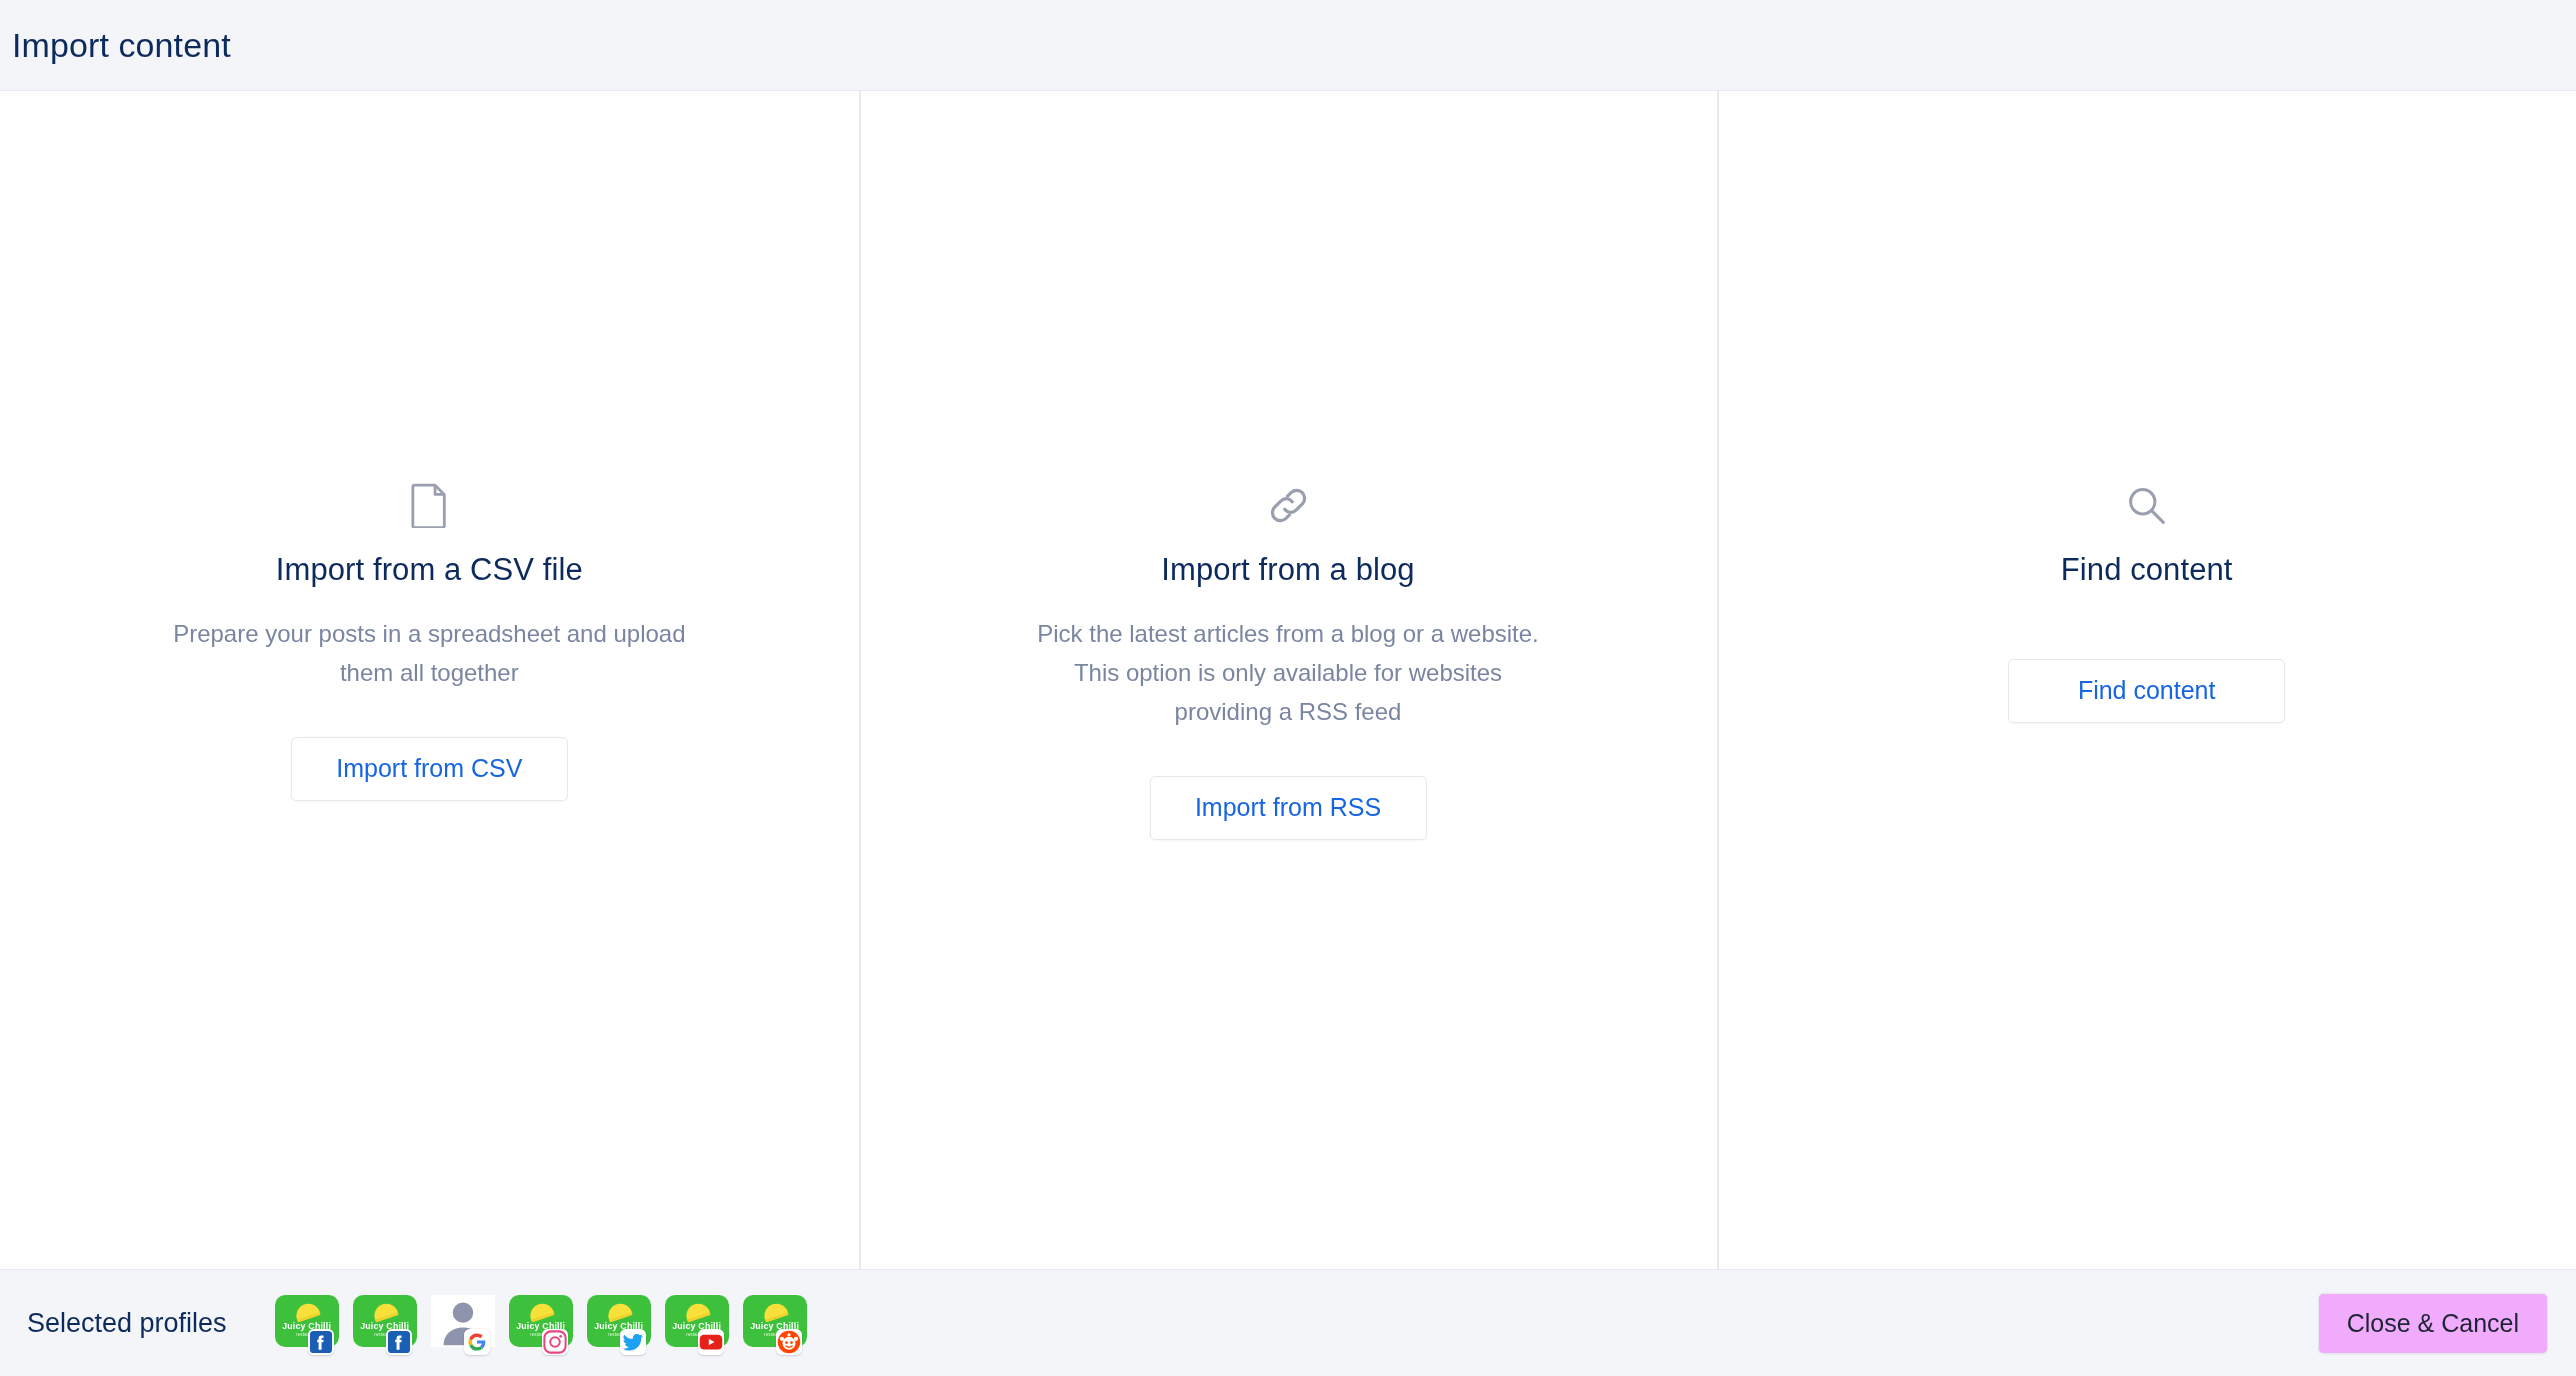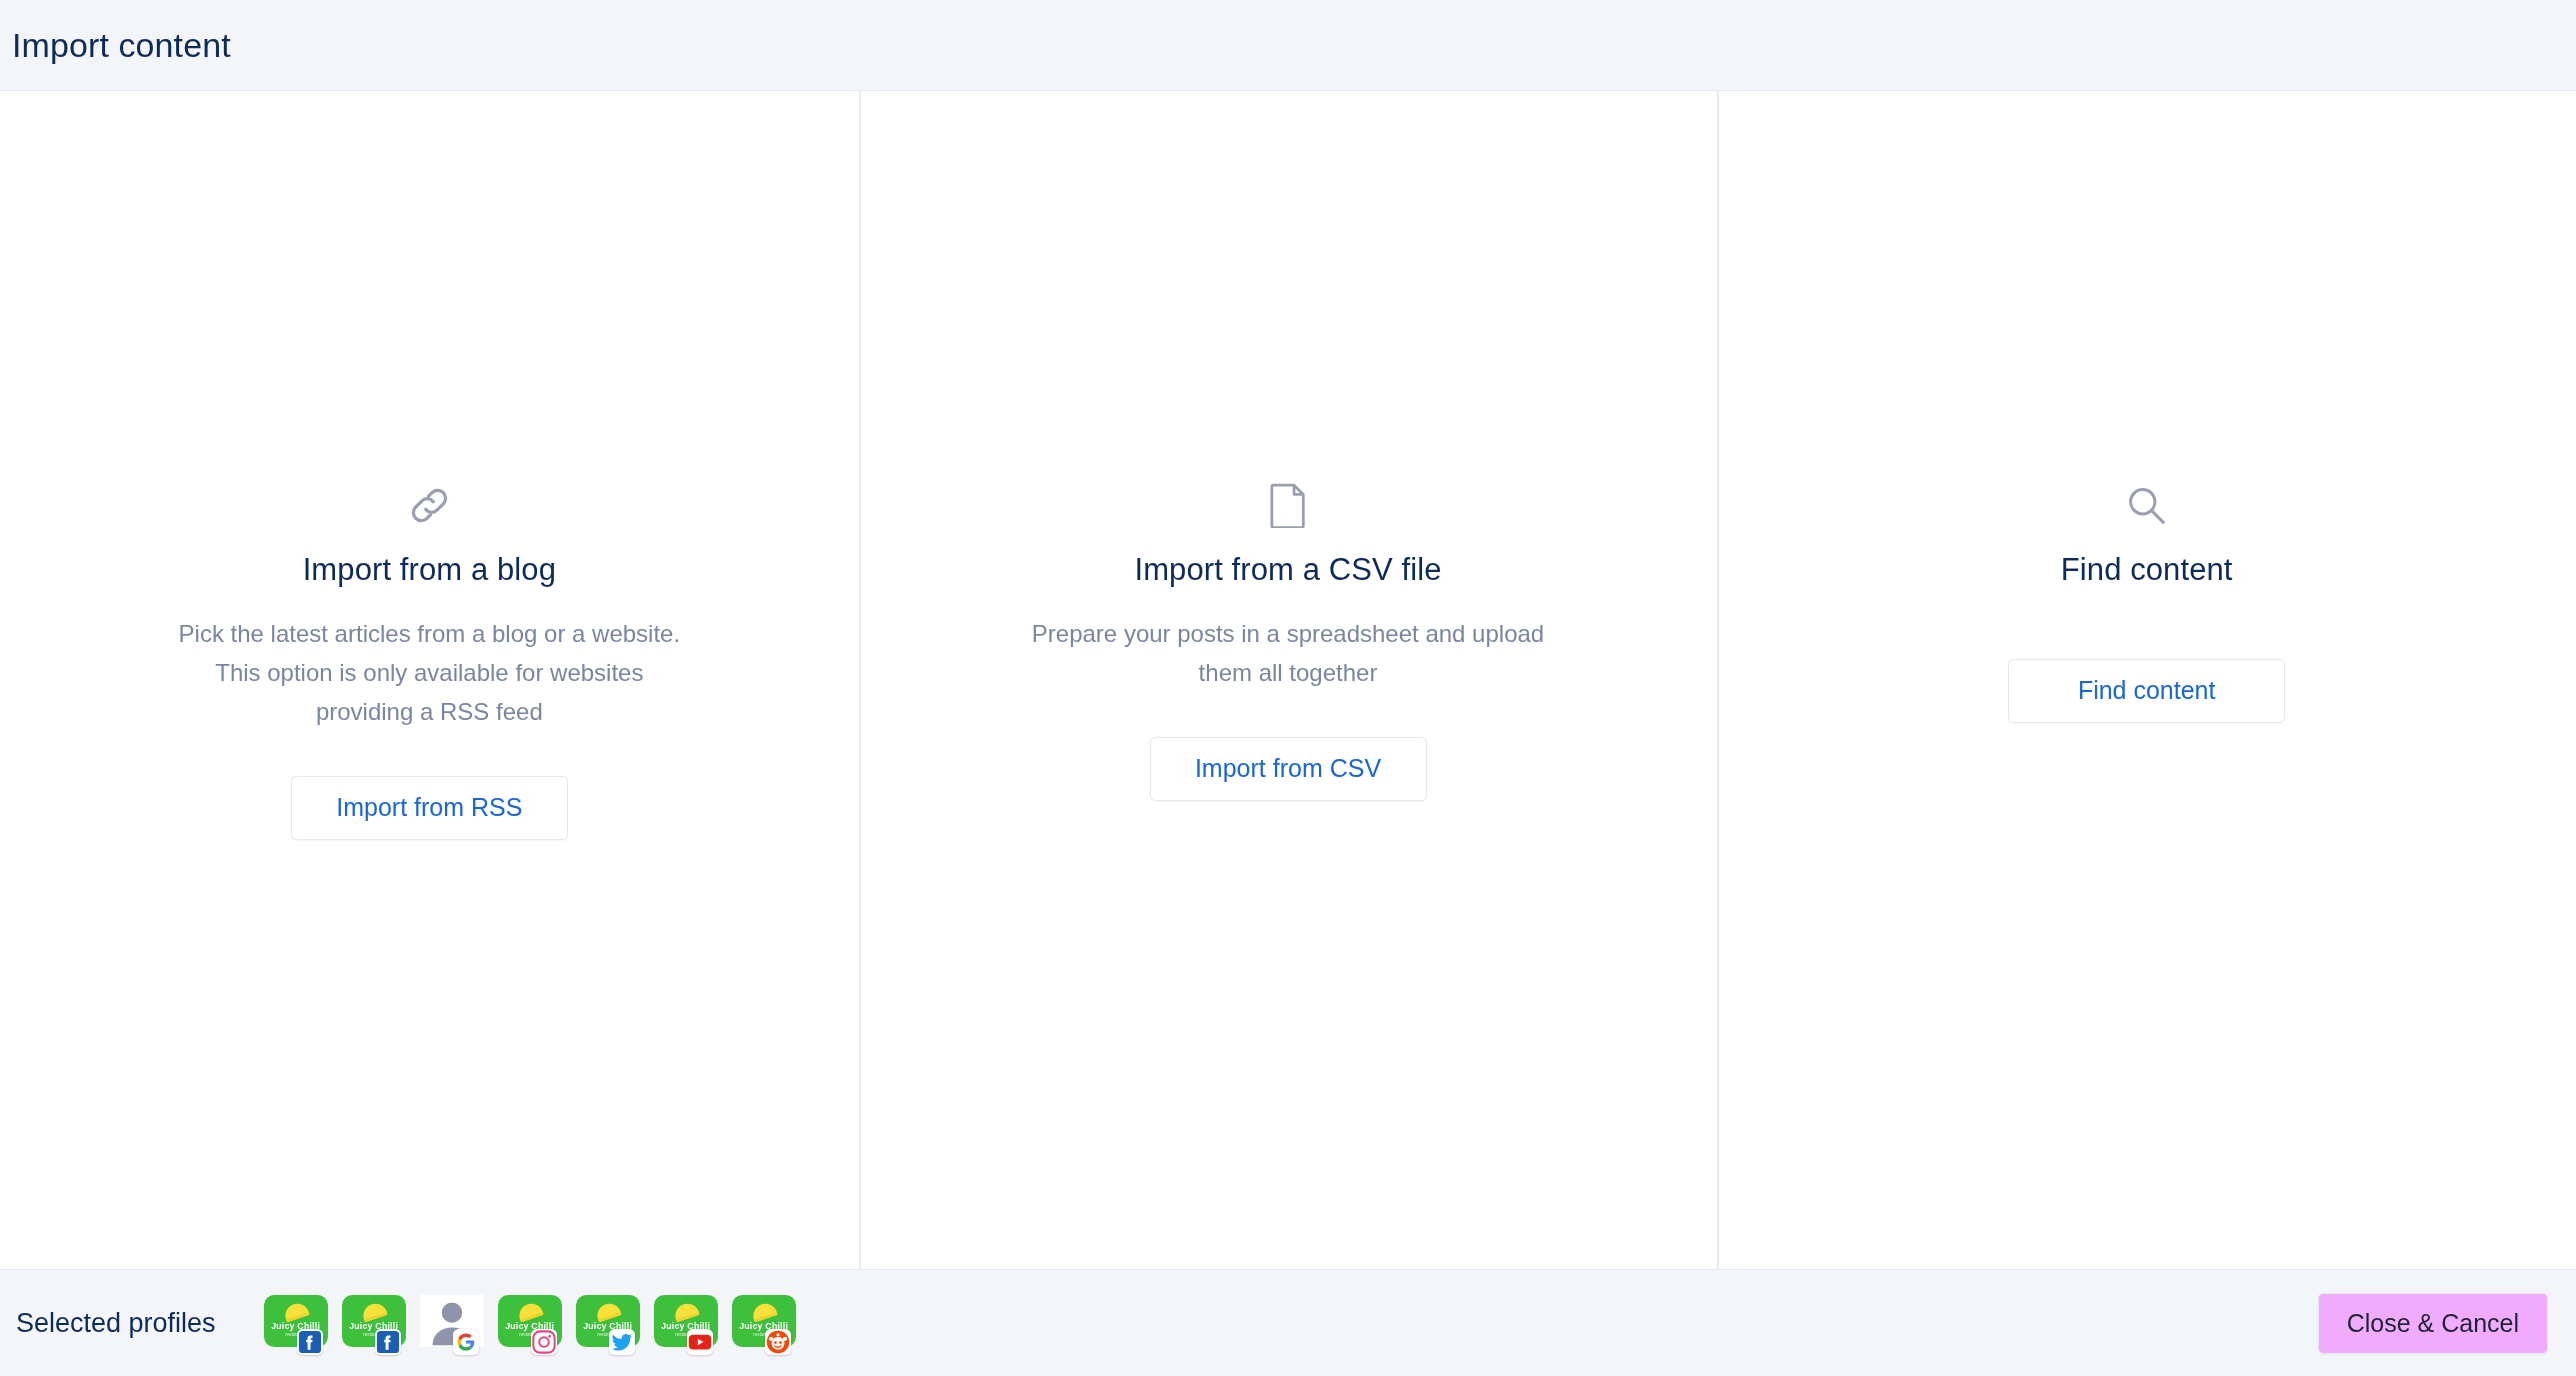--- a/index.html
+++ b/index.html
@@ -122,21 +122,21 @@
   .col-find .card-desc { max-width: 539px; }
 
   
   .footer {
     height: 107px;
     flex: 0 0 107px;
     background: #f4f5f9;
     border-top: 1.9px solid #e7e9f2;
     display: flex;
     align-items: center;
-    padding: 0 28px 0 16px;
+    padding: 0 28px 0 27px;
   }
 
   .footer-label {
     font-size: 27px;
     font-weight: 400;
     color: #0d2a5c;
     white-space: nowrap;
   }
 
   .profiles {
@@ -229,45 +229,45 @@
 </head>
 <body>
 
 <div class="app">
 
   <div class="header">
     <div class="header-title">Import content</div>
   </div>
 
   <div class="main">
+
+    <div class="column col-csv">
+      <div class="card-icon">
+        <svg width="37" height="45" viewBox="0 0 40 48" fill="none">
+          <path d="M4 2 h22 l10 10 v34 a2 2 0 0 1 -2 2 h-30 a2 2 0 0 1 -2 -2 v-42 a2 2 0 0 1 2 -2 z" stroke="#9a9fb0" stroke-width="3" stroke-linejoin="round" fill="none"></path>
+          <path d="M26 2 v10 h10" stroke="#9a9fb0" stroke-width="3" stroke-linejoin="round" fill="none"></path>
+        </svg>
+      </div>
+      <div class="card-title">Import from a CSV file</div>
+      <div class="card-desc">Prepare your posts in a spreadsheet and upload them all together</div>
+      <button class="card-btn">Import from CSV</button>
+    </div>
 
     <div class="column col-blog">
       <div class="card-icon">
         <svg width="45" height="45" viewBox="0 0 48 48" fill="none">
           <path d="M20 28 a8 8 0 0 0 12 1 l7 -7 a8.5 8.5 0 0 0 -12 -12 l-4 4" stroke="#9a9fb0" stroke-width="3.4" stroke-linecap="round" fill="none"></path>
           <path d="M28 20 a8 8 0 0 0 -12 -1 l-7 7 a8.5 8.5 0 0 0 12 12 l4 -4" stroke="#9a9fb0" stroke-width="3.4" stroke-linecap="round" fill="none"></path>
         </svg>
       </div>
       <div class="card-title">Import from a blog</div>
       <div class="card-desc">Pick the latest articles from a blog or a website. This option is only available for websites providing a RSS feed</div>
       <button class="card-btn">Import from RSS</button>
     </div>
 
-    <div class="column col-csv">
-      <div class="card-icon">
-        <svg width="37" height="45" viewBox="0 0 40 48" fill="none">
-          <path d="M4 2 h22 l10 10 v34 a2 2 0 0 1 -2 2 h-30 a2 2 0 0 1 -2 -2 v-42 a2 2 0 0 1 2 -2 z" stroke="#9a9fb0" stroke-width="3" stroke-linejoin="round" fill="none"></path>
-          <path d="M26 2 v10 h10" stroke="#9a9fb0" stroke-width="3" stroke-linejoin="round" fill="none"></path>
-        </svg>
-      </div>
-      <div class="card-title">Import from a CSV file</div>
-      <div class="card-desc">Prepare your posts in a spreadsheet and upload them all together</div>
-      <button class="card-btn">Import from CSV</button>
-    </div>
-
     <div class="column col-find">
       <div class="card-icon">
         <svg width="43" height="43" viewBox="0 0 46 46" fill="none">
           <circle cx="19" cy="19" r="13" stroke="#9a9fb0" stroke-width="3.2" fill="none"></circle>
           <path d="M29 29 L41 41" stroke="#9a9fb0" stroke-width="3.2" stroke-linecap="round"></path>
         </svg>
       </div>
       <div class="card-title">Find content</div>
       <button class="card-btn">Find content</button>
     </div>

